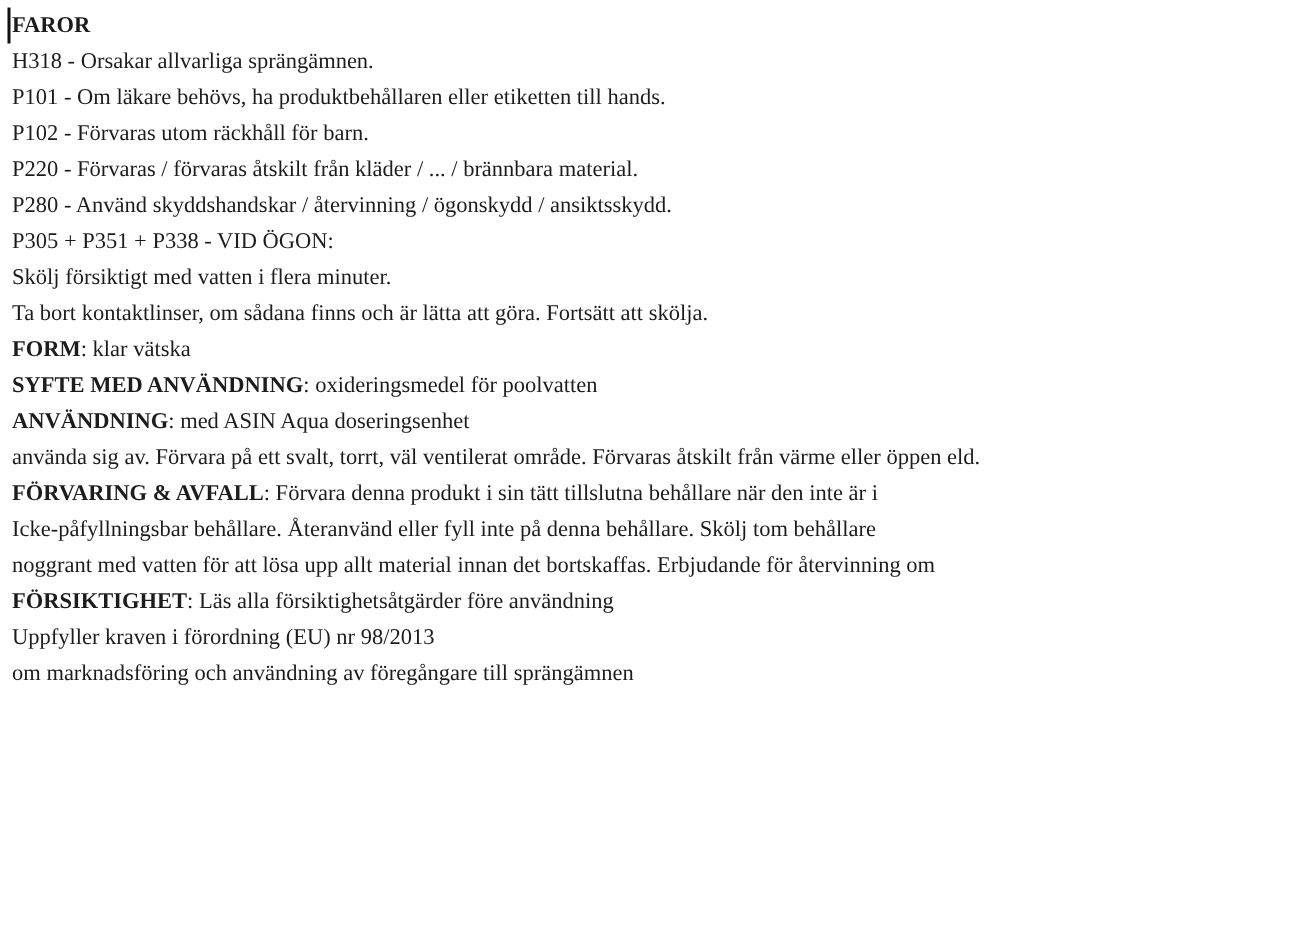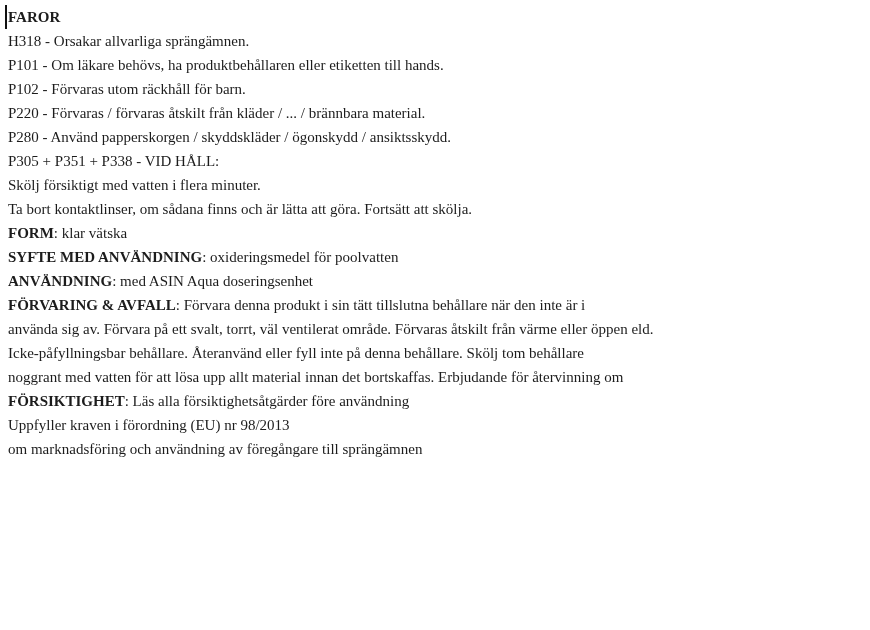--- a/index.html
+++ b/index.html
@@ -50,39 +50,39 @@
   <div class="line"><span class="bold-part">FAROR</span></div>
 
   <div class="line"><span class="regular-part">H318 - Orsakar allvarliga sprängämnen.</span></div>
 
   <div class="line"><span class="regular-part">P101 - Om läkare behövs, ha produktbehållaren eller etiketten till hands.</span></div>
 
   <div class="line"><span class="regular-part">P102 - Förvaras utom räckhåll för barn.</span></div>
 
   <div class="line"><span class="regular-part">P220 - Förvaras / förvaras åtskilt från kläder / ... / brännbara material.</span></div>
 
-  <div class="line"><span class="regular-part">P280 - Använd papperskorgen / skyddskläder / ögonskydd / ansiktsskydd.</span></div>
+  <div class="line"><span class="regular-part">P280 - Använd skyddshandskar / återvinning / ögonskydd / ansiktsskydd.</span></div>
 
-  <div class="line"><span class="regular-part">P305 + P351 + P338 - VID HÅLL:</span></div>
+  <div class="line"><span class="regular-part">P305 + P351 + P338 - VID ÖGON:</span></div>
 
   <div class="line"><span class="regular-part">Skölj försiktigt med vatten i flera minuter.</span></div>
 
   <div class="line"><span class="regular-part">Ta bort kontaktlinser, om sådana finns och är lätta att göra. Fortsätt att skölja.</span></div>
 
 
 
   <div class="line"><span class="bold-part">FORM</span><span class="regular-part">: klar vätska</span></div>
 
   <div class="line"><span class="bold-part">SYFTE MED ANVÄNDNING</span><span class="regular-part">: oxideringsmedel för poolvatten</span></div>
 
   <div class="line"><span class="bold-part">ANVÄNDNING</span><span class="regular-part">: med ASIN Aqua doseringsenhet</span></div>
 
+  <div class="line"><span class="regular-part">använda sig av. Förvara på ett svalt, torrt, väl ventilerat område. Förvaras åtskilt från värme eller öppen eld.</span></div>
+
   <div class="line"><span class="bold-part">FÖRVARING &amp; AVFALL</span><span class="regular-part">: Förvara denna produkt i sin tätt tillslutna behållare när den inte är i</span></div>
-
-  <div class="line"><span class="regular-part">använda sig av. Förvara på ett svalt, torrt, väl ventilerat område. Förvaras åtskilt från värme eller öppen eld.</span></div>
 
   <div class="line"><span class="regular-part">Icke-påfyllningsbar behållare. Återanvänd eller fyll inte på denna behållare. Skölj tom behållare</span></div>
 
   <div class="line"><span class="regular-part">noggrant med vatten för att lösa upp allt material innan det bortskaffas. Erbjudande för återvinning om</span></div>
 
 
 
   <div class="line"><span class="bold-part">FÖRSIKTIGHET</span><span class="regular-part">: Läs alla försiktighetsåtgärder före användning</span></div>
 
   <div class="line"><span class="regular-part">Uppfyller kraven i förordning (EU) nr 98/2013</span></div>

